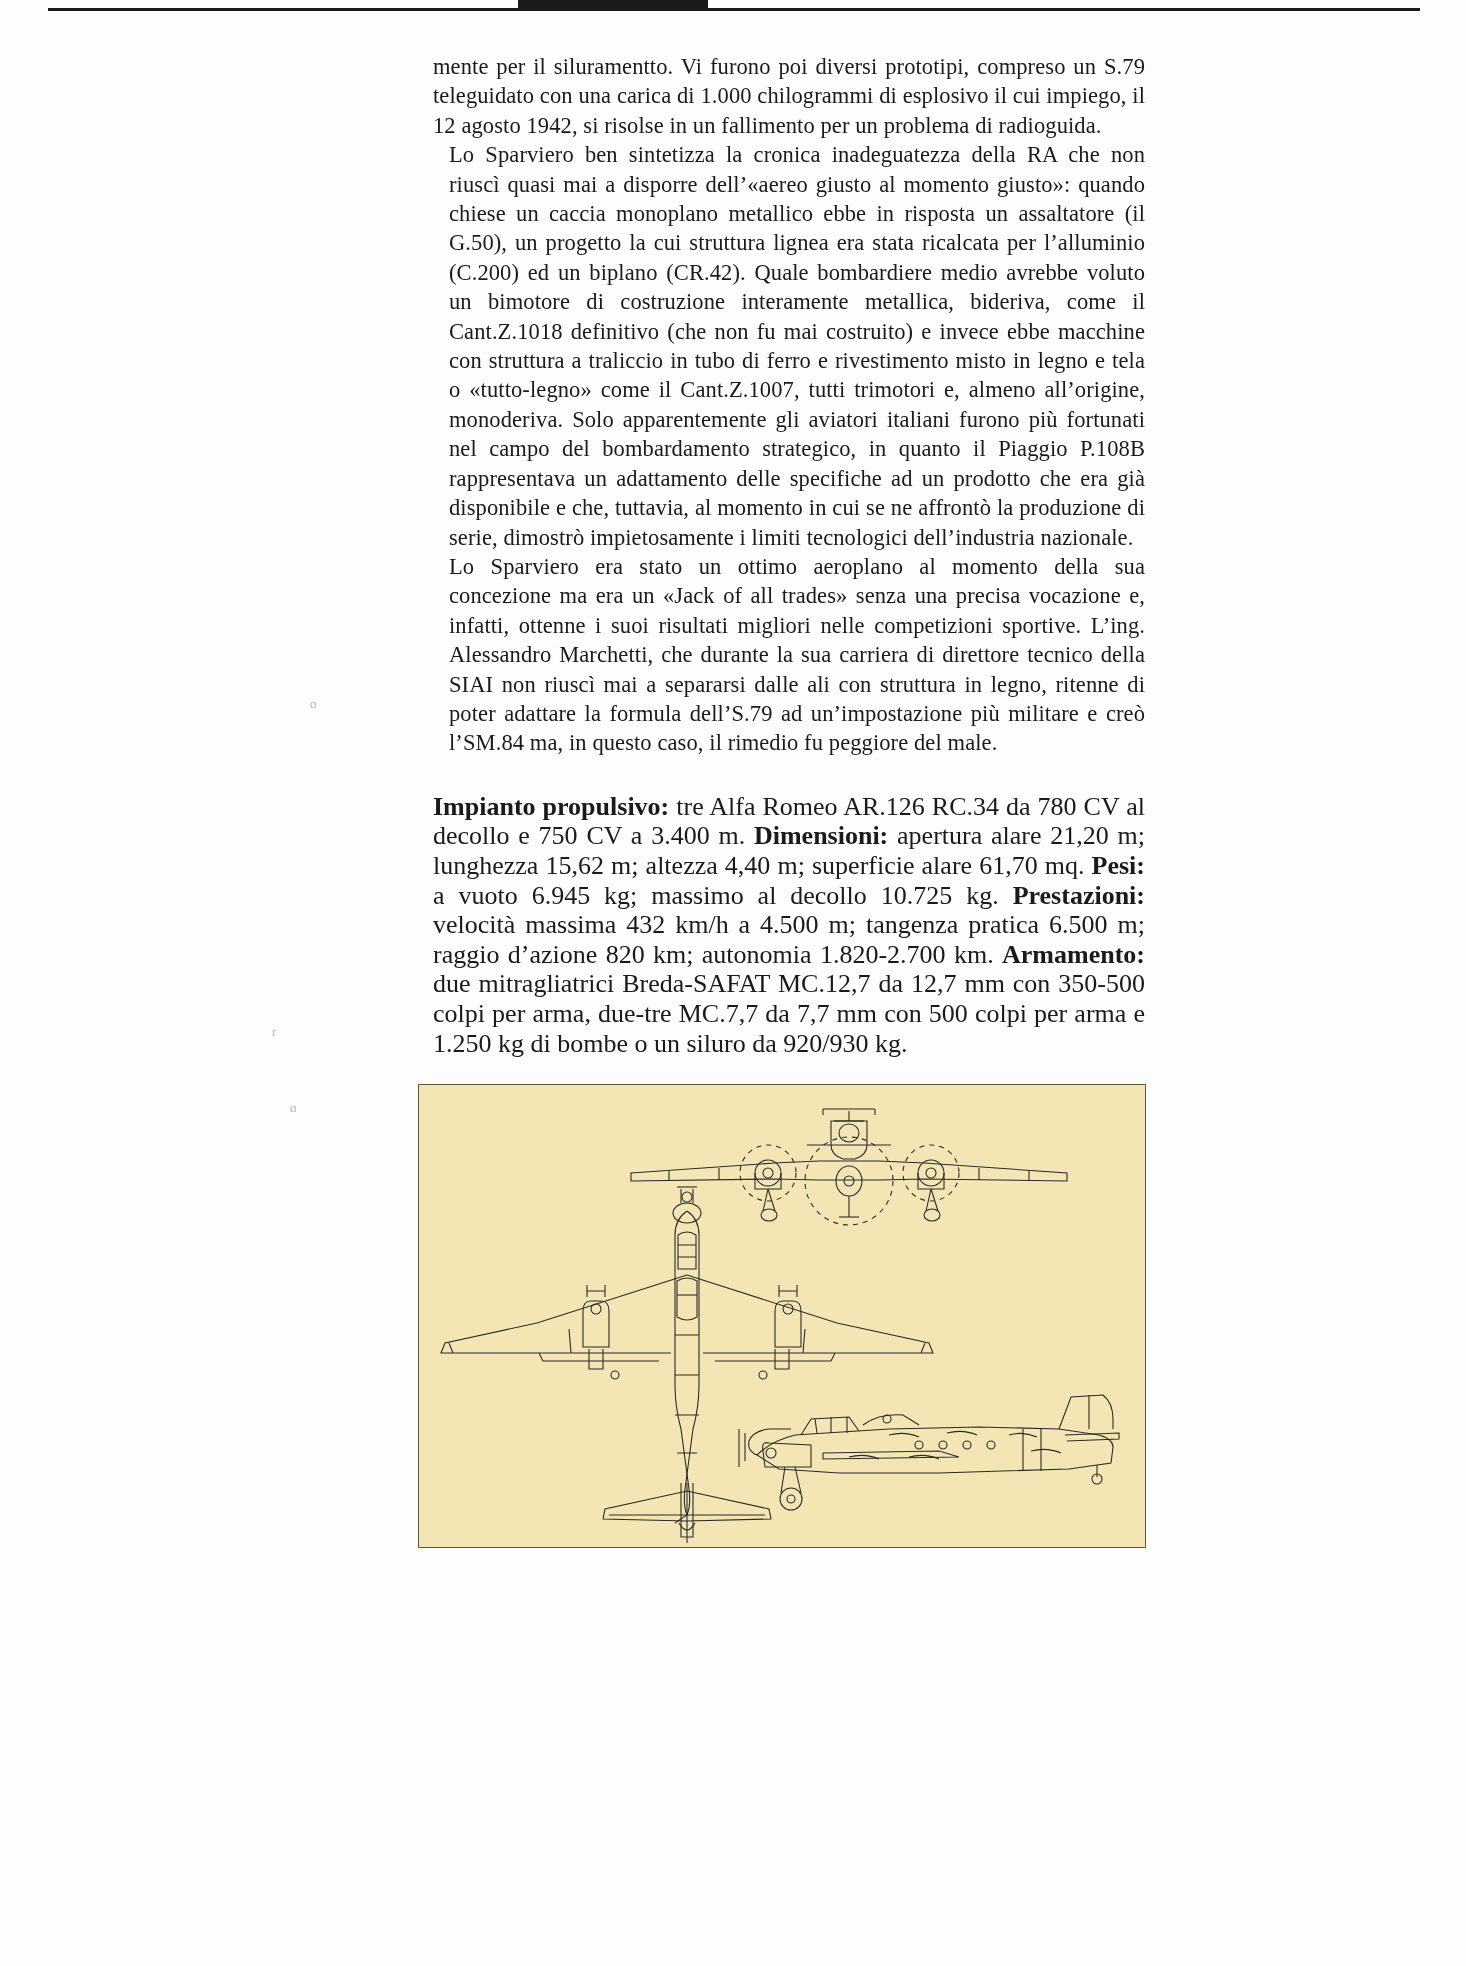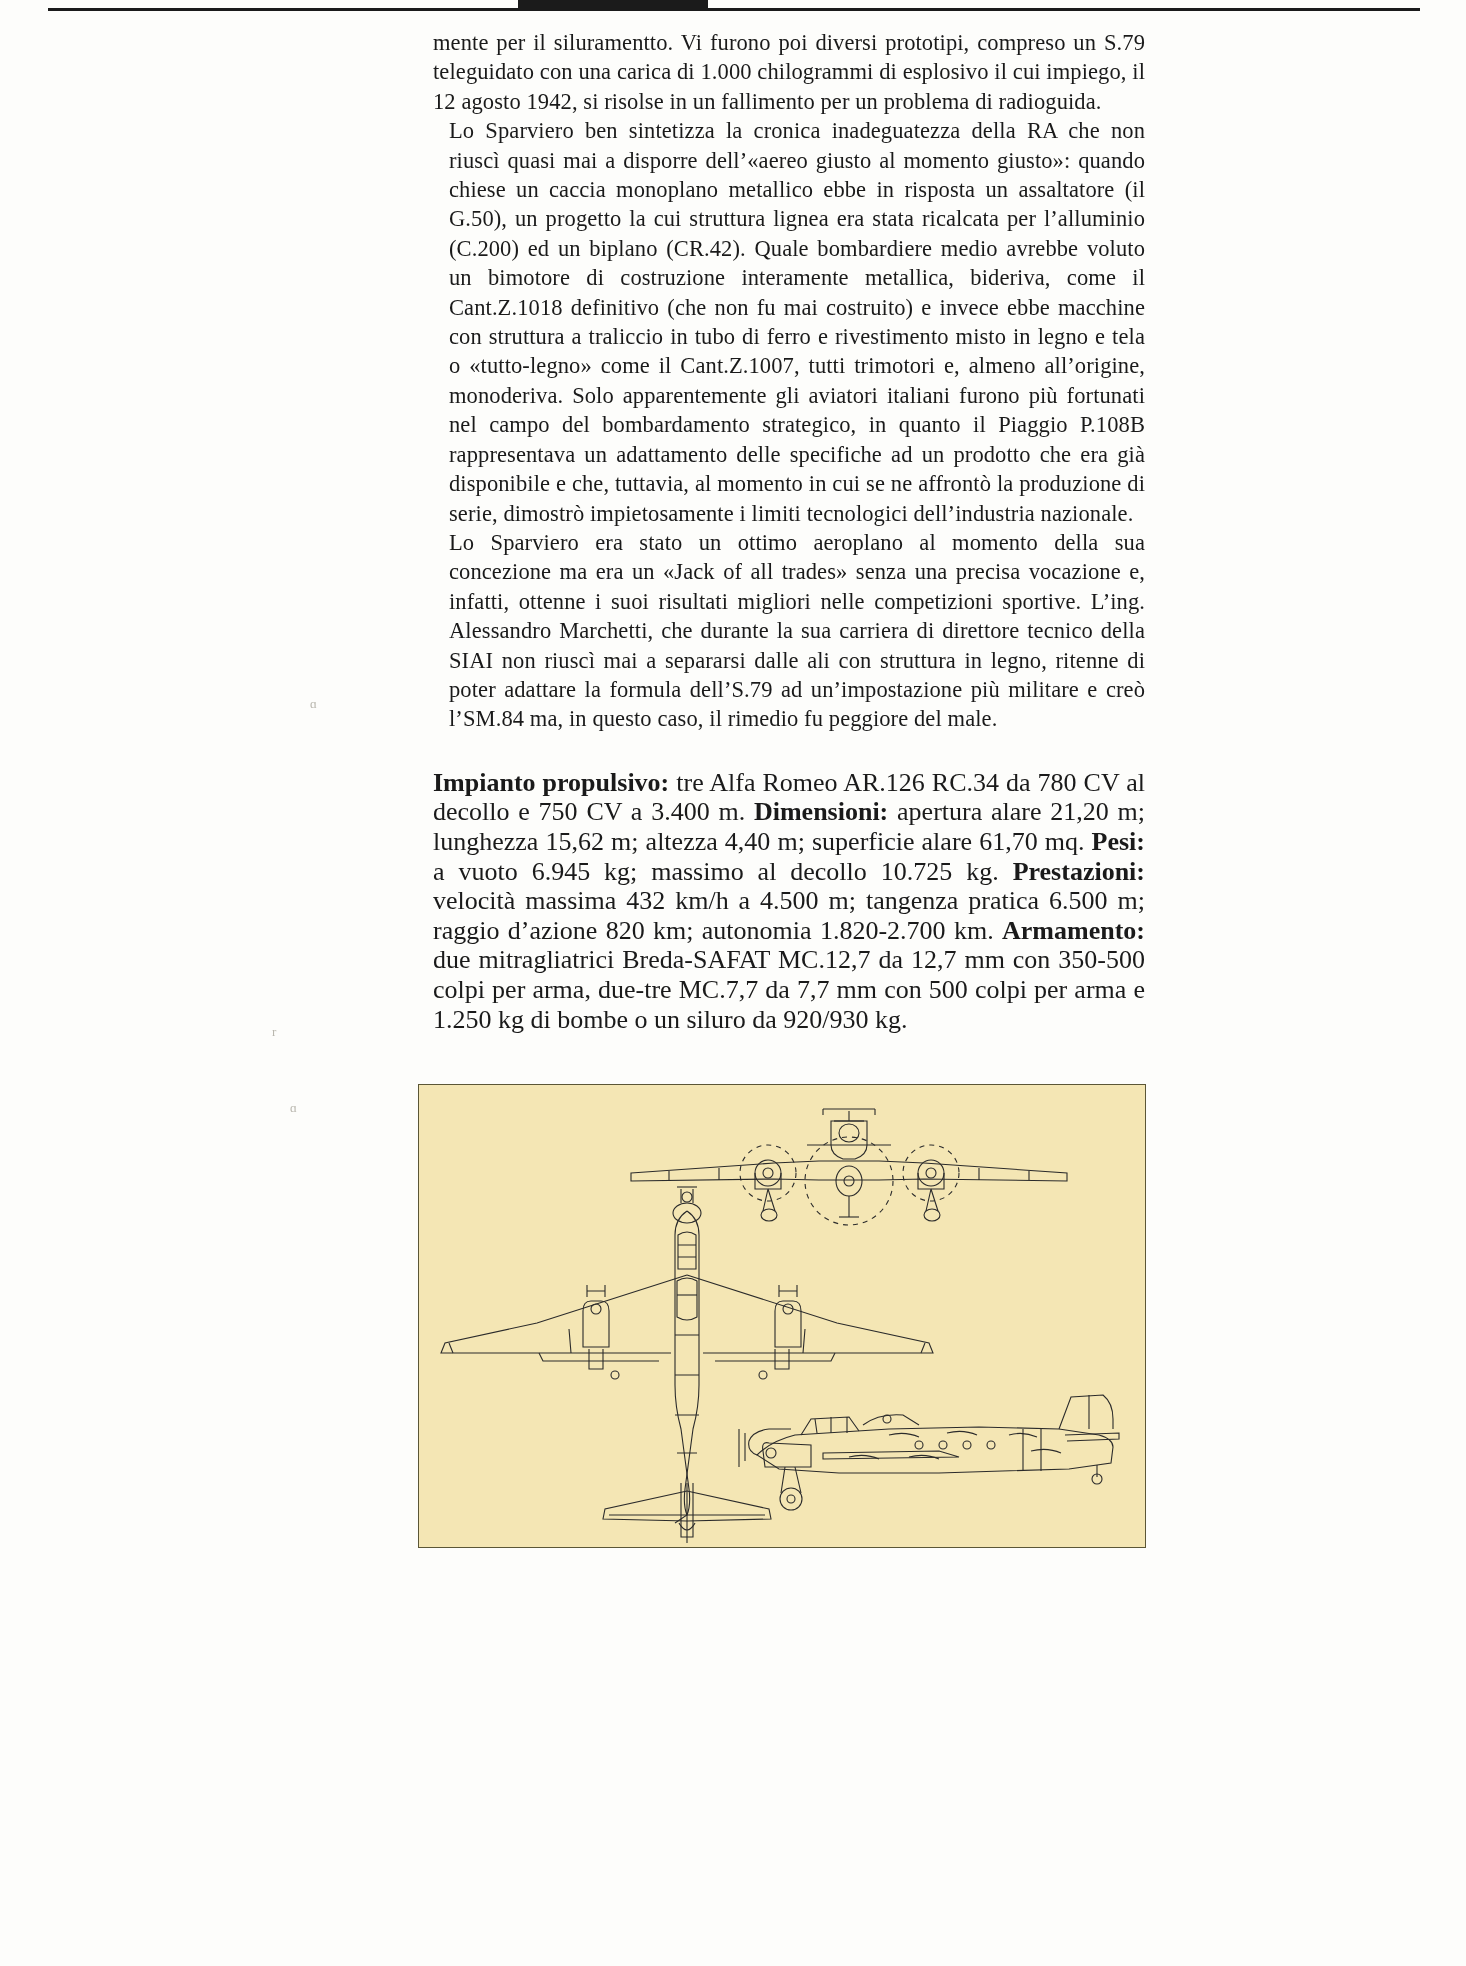--- a/index.html
+++ b/index.html
@@ -41,21 +41,21 @@
     position: absolute;
     left: 708px;
     top: 8px;
     width: 712px;
     height: 3px;
     background: #1b1b1b;
   }
   .textcol {
     position: absolute;
     left: 433px;
-    top: 28px;
+    top: 52px;
     width: 712px;
   }
   p.body {
     margin: 0;
     font-size: 22.5px;
     line-height: 29.4px;
     text-align: justify;
     text-justify: inter-word;
     letter-spacing: 0.1px;
     hyphens: manual;

